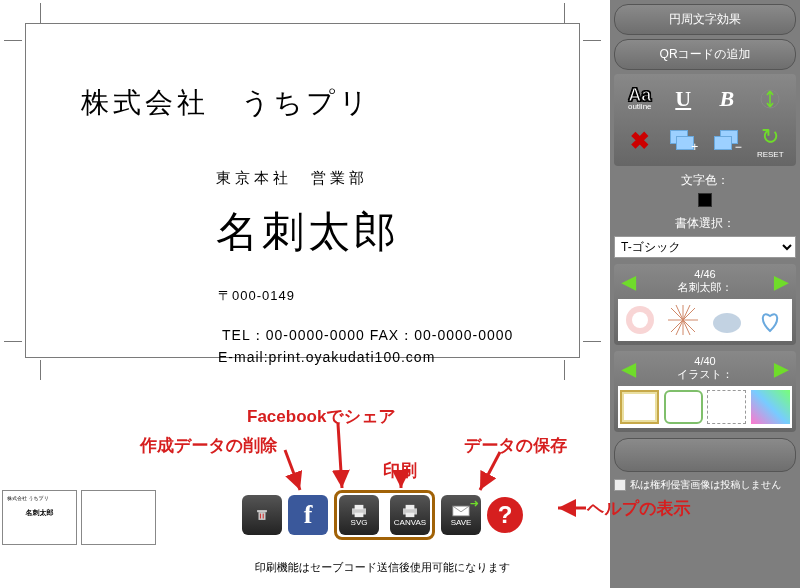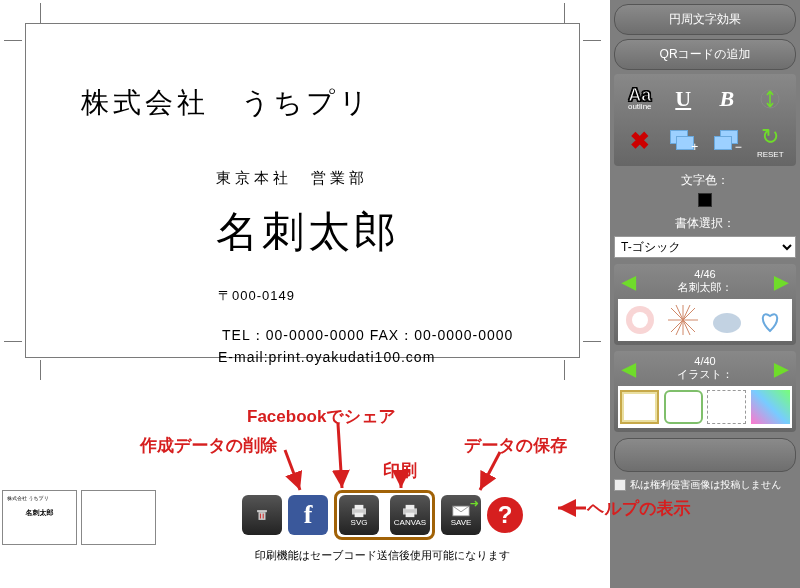--- a/index.html
+++ b/index.html
@@ -47,21 +47,21 @@
   .page-thumbs { position:absolute; left:2px; top:490px; display:flex; gap:4px;}
   .page-thumb { width:75px; height:55px; border:1px solid #888; background:#fff; font-size:5px; padding:4px; line-height:1.2; cursor:pointer;}
 
   
   .toolbar { position:absolute; left:165px; top:490px; width:435px; }
   .toolbar-row { display:flex; gap:6px; justify-content:center; align-items:center;}
   .tb-btn { width:40px; height:40px; background:linear-gradient(#555,#222); border-radius:6px; display:flex; flex-direction:column; align-items:center; justify-content:center; color:#fff; font-size:8px; cursor:pointer; position:relative;}
   .tb-btn.fb { background:#3a589b;}
   .help-btn { width:36px; height:36px; border-radius:50%; background:#d61f1f; color:#fff; font-size:24px; font-weight:bold; display:flex; align-items:center; justify-content:center; cursor:pointer;}
   .print-group { border:3px solid #a16207; border-radius:8px; padding:2px; display:flex; gap:11px;}
-  .tb-note { text-align:center; font-size:11px; margin-top:8px;}
+  .tb-note { text-align:center; font-size:11px; margin-top:20px;}
 
   
   .callout { position:absolute; color:#d61f1f; font-weight:bold; font-size:17px; white-space:nowrap; pointer-events:none;}
   .arrow-svg { position:absolute; pointer-events:none; }
 
   
   .ic-trash, .ic-printer, .ic-mail { width:18px; height:14px; }
 </style>
 </head>
 <body>

